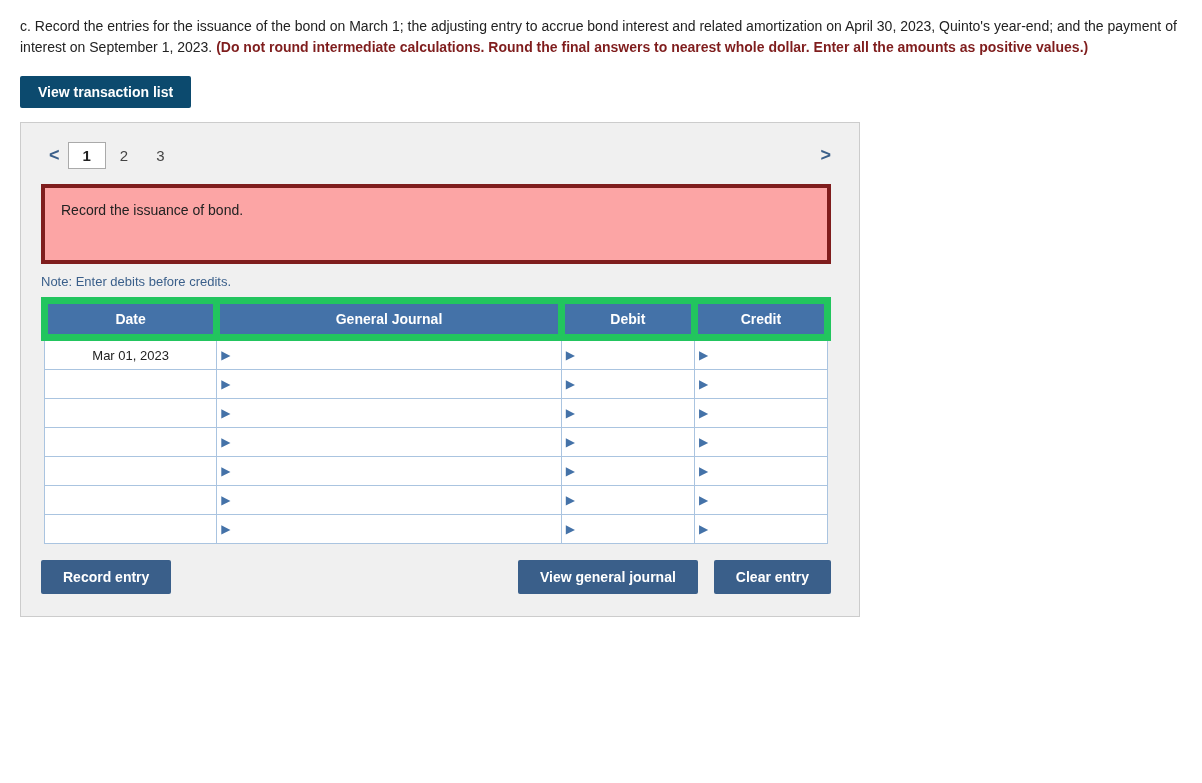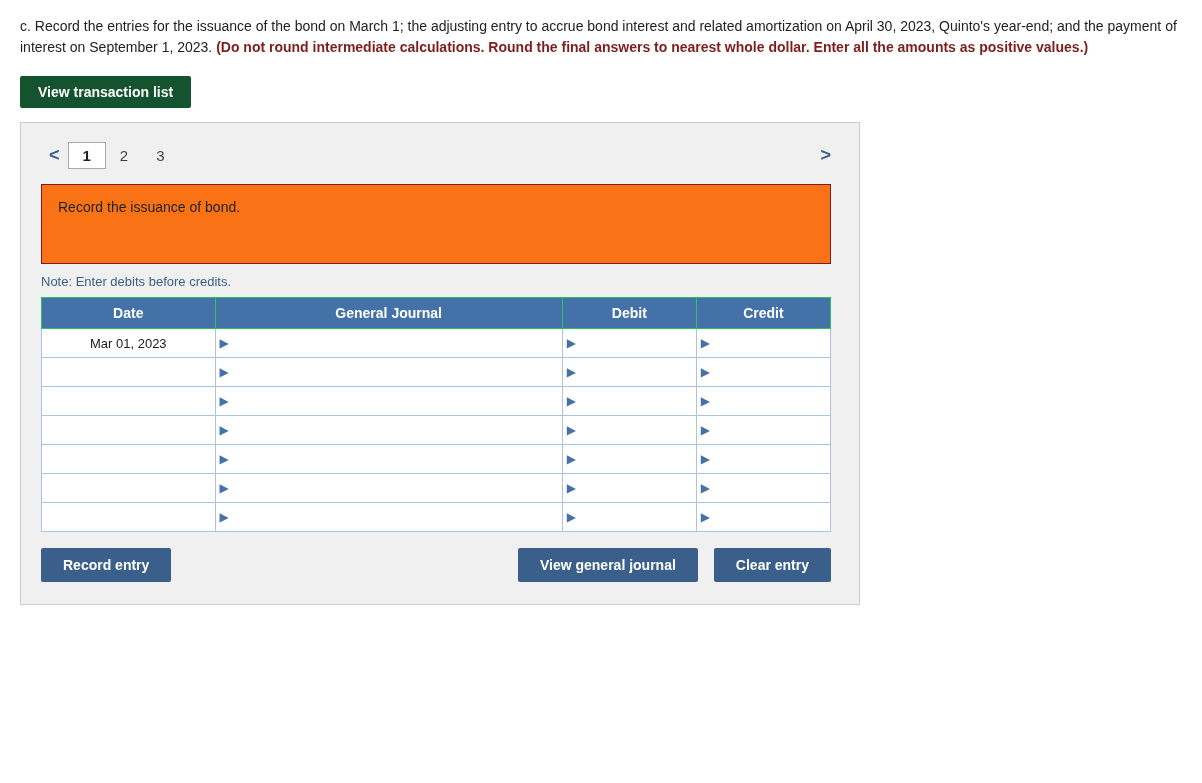--- a/index.html
+++ b/index.html
@@ -14,21 +14,21 @@
       font-size: 14px;
       line-height: 1.5;
       margin-bottom: 18px;
       max-width: 1160px;
     }
     .instructions .bold-red {
       color: #7f1d1d;
       font-weight: bold;
     }
     .btn-view-transaction {
-      background: #14532d;
+      background: #0c4a6e;
       color: #fff;
       border: none;
       padding: 8px 18px;
       font-size: 14px;
       font-weight: bold;
       cursor: pointer;
       margin-bottom: 14px;
       border-radius: 2px;
     }
     .worksheet-container {
@@ -65,22 +65,22 @@
       background: none;
       border: none;
     }
     .tab-item.active {
       border: 1px solid #aaa;
       background: #fff;
       font-weight: bold;
       color: #222;
     }
     .entry-description-box {
-      background: #f97316;
-      border: 1px solid #7f1d1d;
+      background: #fca5a5;
+      border: 4px solid #7f1d1d;
       padding: 14px 16px;
       min-height: 80px;
       margin-bottom: 10px;
       font-size: 14px;
       max-width: 790px;
     }
     .note-text {
       color: #3a5f8a;
       font-size: 13px;
       margin-bottom: 8px;
@@ -89,21 +89,21 @@
       width: 100%;
       border-collapse: collapse;
       max-width: 790px;
     }
     .journal-table th {
       background: #4472a8;
       color: #fff;
       font-size: 14px;
       font-weight: bold;
       padding: 7px 10px;
-      border: 1px solid #22c55e;
+      border: 7px solid #22c55e;
       text-align: center;
     }
     .journal-table th.col-date { width: 22%; text-align: center; }
     .journal-table th.col-journal { width: 44%; text-align: center; }
     .journal-table th.col-debit { width: 17%; text-align: center; }
     .journal-table th.col-credit { width: 17%; text-align: center; }
     .journal-table td {
       border: 1px solid #aac4e0;
       padding: 0;
       height: 28px;

